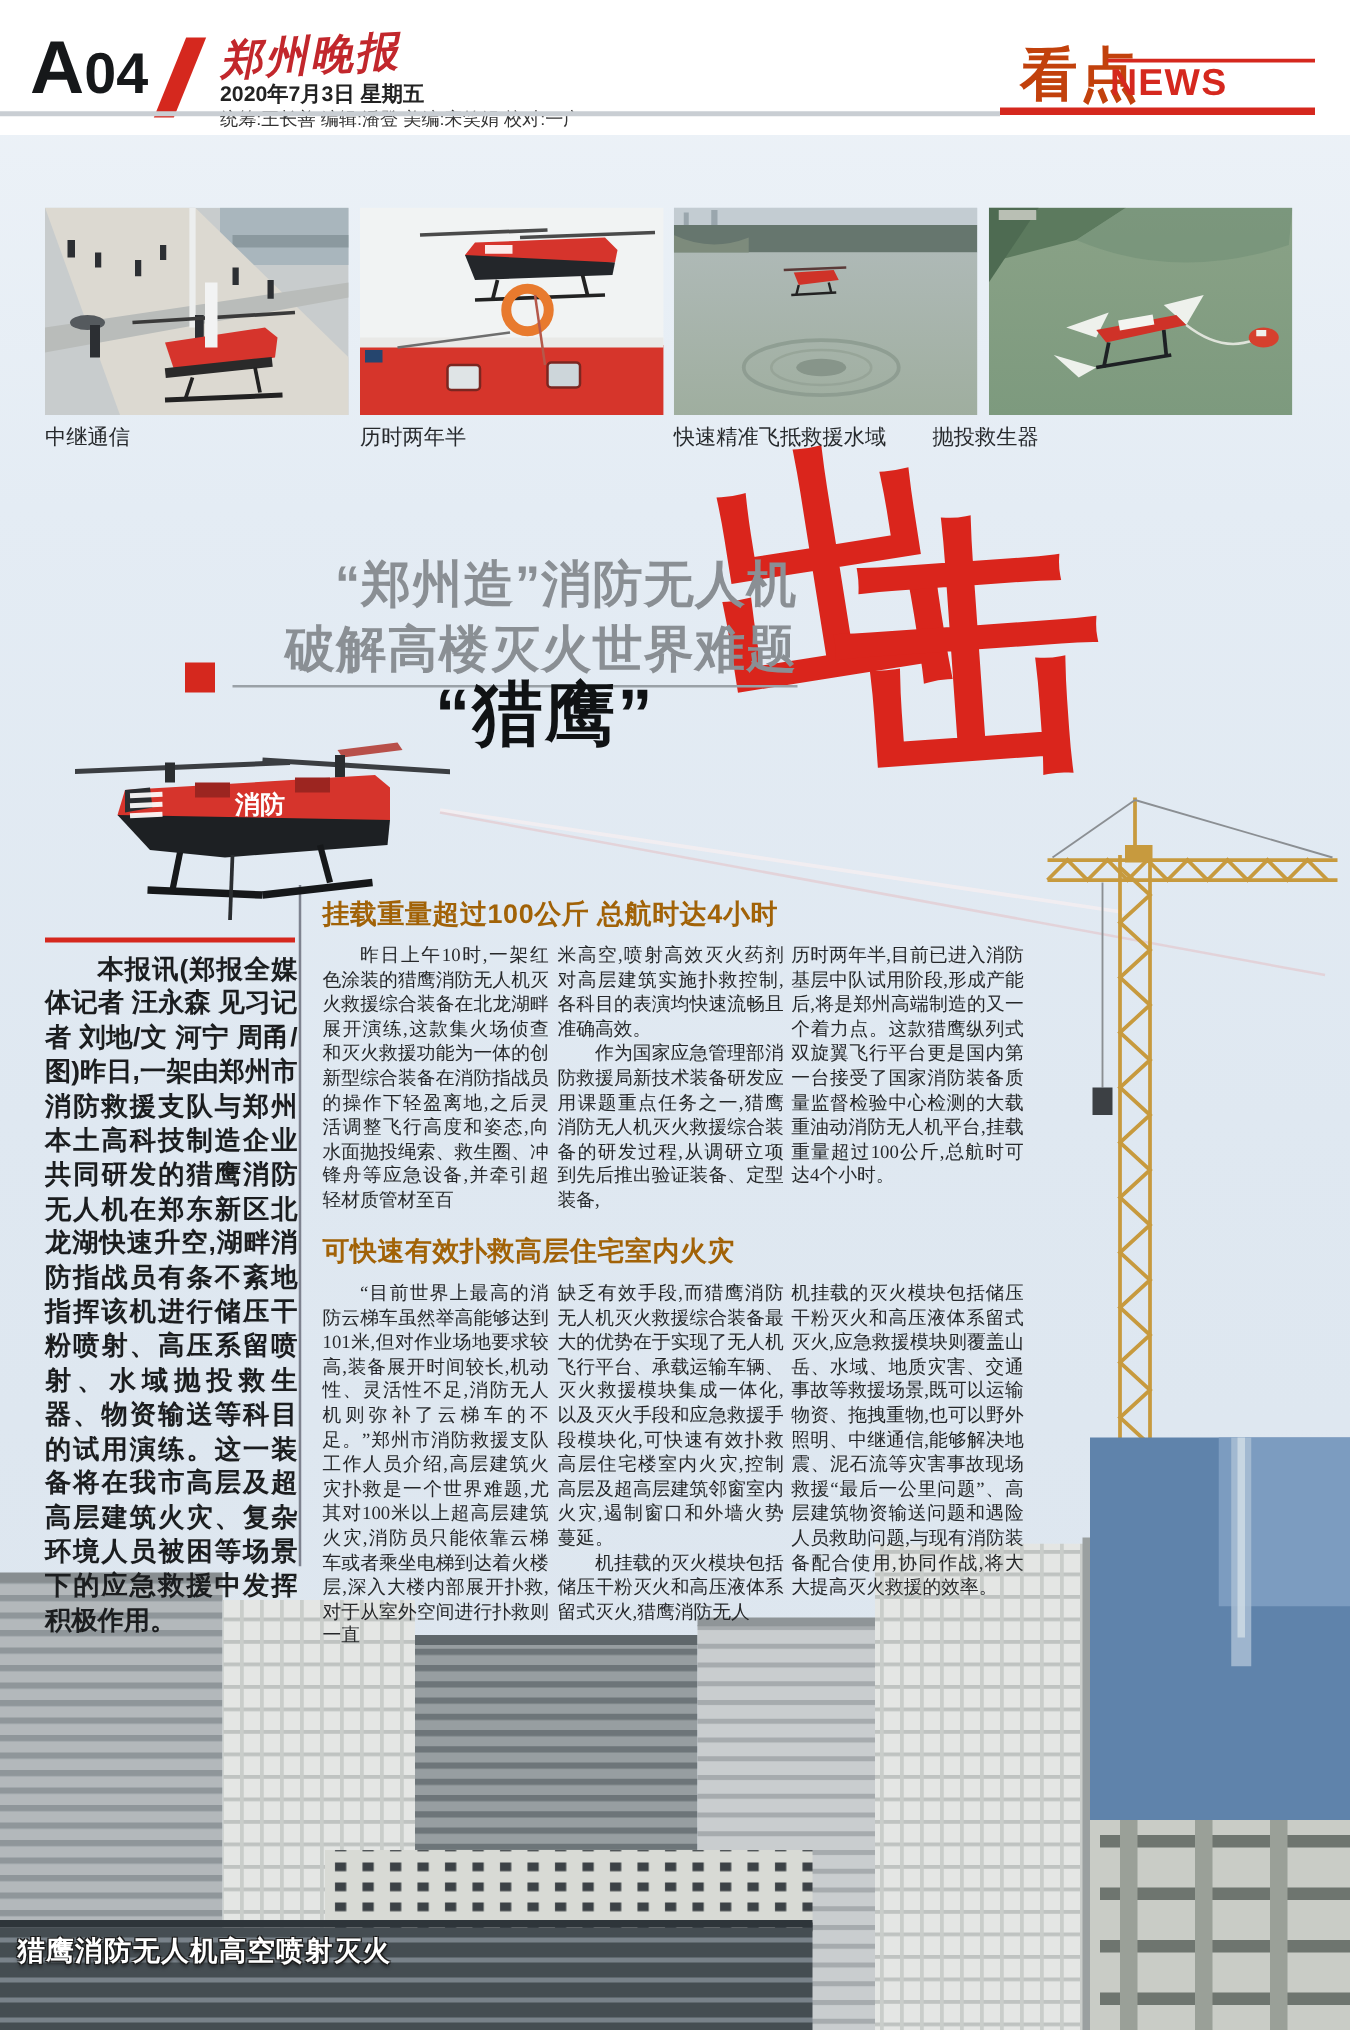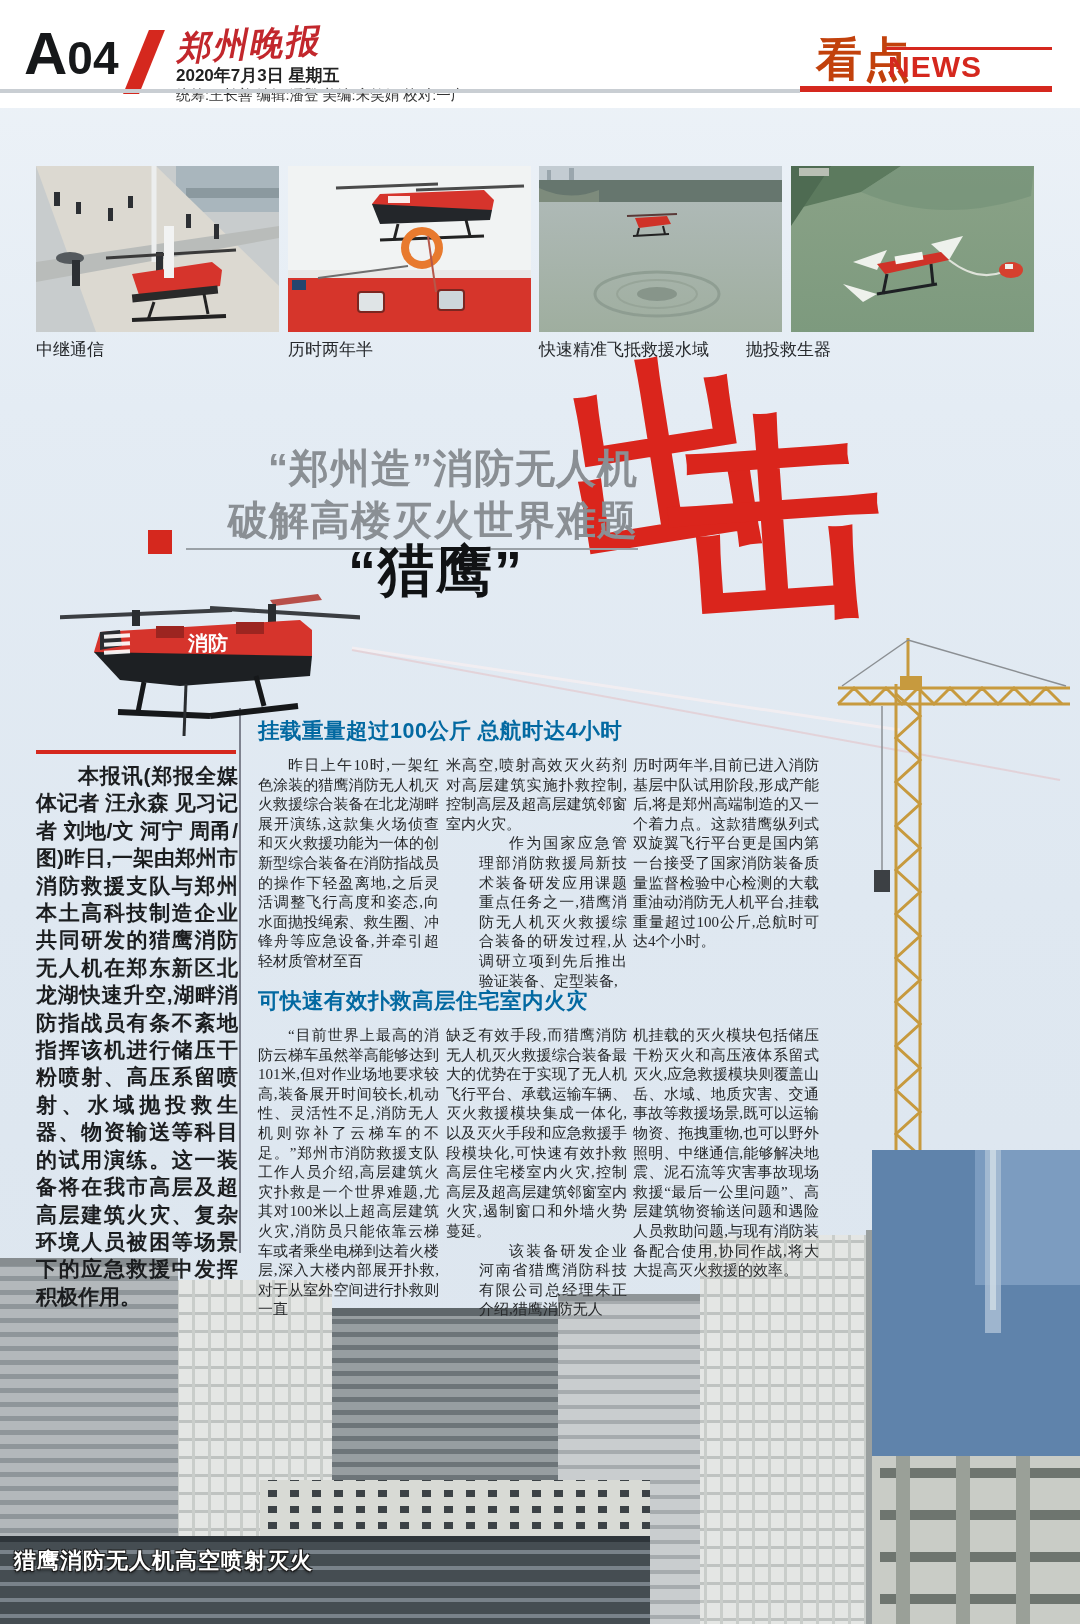--- a/index.html
+++ b/index.html
@@ -40,24 +40,24 @@
   .skyline{left:0;top:1150px;z-index:2;}
   .main-drone{left:60px;top:560px;z-index:3;}
   .bottom-caption{left:14px;top:1546px;font-size:22px;font-weight:bold;color:#fff;z-index:5;letter-spacing:1px;
     text-shadow:-1px -1px 0 #1c1c1c,1px -1px 0 #1c1c1c,-1px 1px 0 #1c1c1c,1px 1px 0 #1c1c1c,0 2px 3px rgba(0,0,0,.6);}
   
   .lead-rule{left:36px;top:750px;width:200px;height:4px;background:#d5281e;z-index:4;}
   .lead{left:36px;top:762px;width:202px;font-size:21px;line-height:27.4px;font-weight:600;color:#1b1d1f;
         text-align:justify;z-index:4;}
   .ind{text-indent:2em;margin:0;}
   .cont{text-indent:0;margin:0;}
-  .sec-head{left:258px;width:560px;font-size:21.5px;font-weight:900;color:#0369a1;z-index:4;letter-spacing:.5px;}
+  .sec-head{left:258px;width:560px;font-size:21.5px;font-weight:900;color:#a16207;z-index:4;letter-spacing:.5px;}
   .col{width:181px;font-size:15px;line-height:19.6px;color:#26282a;text-align:justify;z-index:4;
        font-family:"Liberation Serif",serif;}
-  .col p+p{margin-top:0;margin-left:33px;}
+  .col p+p{margin-top:0;}
   .s1h{top:716px;} .s1c{top:756px;} .s2h{top:986px;} .s2c{top:1026px;}
   .c1{left:258px;} .c2{left:446px;} .c3{left:633px;width:186px;}
 </style>
 </head>
 <body>
 
 <div class="abs header">
   <div class="abs pgnum">
     <span class="big">A</span><span class="small">04</span>
   </div>
@@ -303,32 +303,32 @@
 <div class="abs lead-rule"></div>
 <div class="abs lead">
   <p class="ind">本报讯(郑报全媒体记者 汪永森 见习记者 刘地/文 河宁 周甬/图)昨日,一架由郑州市消防救援支队与郑州本土高科技制造企业共同研发的猎鹰消防无人机在郑东新区北龙湖快速升空,湖畔消防指战员有条不紊地指挥该机进行储压干粉喷射、高压系留喷射、水域抛投救生器、物资输送等科目的试用演练。这一装备将在我市高层及超高层建筑火灾、复杂环境人员被困等场景下的应急救援中发挥积极作用。</p>
 </div>
 
 <div class="abs sec-head s1h">挂载重量超过100公斤 总航时达4小时</div>
 <div class="abs col c1 s1c">
   <p class="ind">昨日上午10时,一架红色涂装的猎鹰消防无人机灭火救援综合装备在北龙湖畔展开演练,这款集火场侦查和灭火救援功能为一体的创新型综合装备在消防指战员的操作下轻盈离地,之后灵活调整飞行高度和姿态,向水面抛投绳索、救生圈、冲锋舟等应急设备,并牵引超轻材质管材至百</p>
 </div>
 <div class="abs col c2 s1c">
-  <p class="cont">米高空,喷射高效灭火药剂对高层建筑实施扑救控制,控制高层及超高层建筑邻窗室内火灾。</p>
+  <p class="cont">米高空,喷射高效灭火药剂对高层建筑实施扑救控制,各科目的表演均快速流畅且准确高效。</p>
   <p class="ind">作为国家应急管理部消防救援局新技术装备研发应用课题重点任务之一,猎鹰消防无人机灭火救援综合装备的研发过程,从调研立项到先后推出验证装备、定型装备,</p>
 </div>
 <div class="abs col c3 s1c">
   <p class="cont">历时两年半,目前已进入消防基层中队试用阶段,形成产能后,将是郑州高端制造的又一个着力点。这款猎鹰纵列式双旋翼飞行平台更是国内第一台接受了国家消防装备质量监督检验中心检测的大载重油动消防无人机平台,挂载重量超过100公斤,总航时可达4个小时。</p>
 </div>
 
 <div class="abs sec-head s2h">可快速有效扑救高层住宅室内火灾</div>
 <div class="abs col c1 s2c">
   <p class="ind">“目前世界上最高的消防云梯车虽然举高能够达到101米,但对作业场地要求较高,装备展开时间较长,机动性、灵活性不足,消防无人机则弥补了云梯车的不足。”郑州市消防救援支队工作人员介绍,高层建筑火灾扑救是一个世界难题,尤其对100米以上超高层建筑火灾,消防员只能依靠云梯车或者乘坐电梯到达着火楼层,深入大楼内部展开扑救,对于从室外空间进行扑救则一直</p>
 </div>
 <div class="abs col c2 s2c">
   <p class="cont">缺乏有效手段,而猎鹰消防无人机灭火救援综合装备最大的优势在于实现了无人机飞行平台、承载运输车辆、灭火救援模块集成一体化,以及灭火手段和应急救援手段模块化,可快速有效扑救高层住宅楼室内火灾,控制高层及超高层建筑邻窗室内火灾,遏制窗口和外墙火势蔓延。</p>
-  <p class="ind">该装备研发企业河南省猎鹰消防科技有限公司总经理朱正介绍,猎鹰消防无人</p>
+  <p class="ind">机挂载的灭火模块包括储压干粉灭火和高压液体系留式灭火,猎鹰消防无人</p>
 </div>
 <div class="abs col c3 s2c">
   <p class="cont">机挂载的灭火模块包括储压干粉灭火和高压液体系留式灭火,应急救援模块则覆盖山岳、水域、地质灾害、交通事故等救援场景,既可以运输物资、拖拽重物,也可以野外照明、中继通信,能够解决地震、泥石流等灾害事故现场救援“最后一公里问题”、高层建筑物资输送问题和遇险人员救助问题,与现有消防装备配合使用,协同作战,将大大提高灭火救援的效率。</p>
 </div>
 
 <div class="abs bottom-caption">猎鹰消防无人机高空喷射灭火</div>
 
 </body></html>

